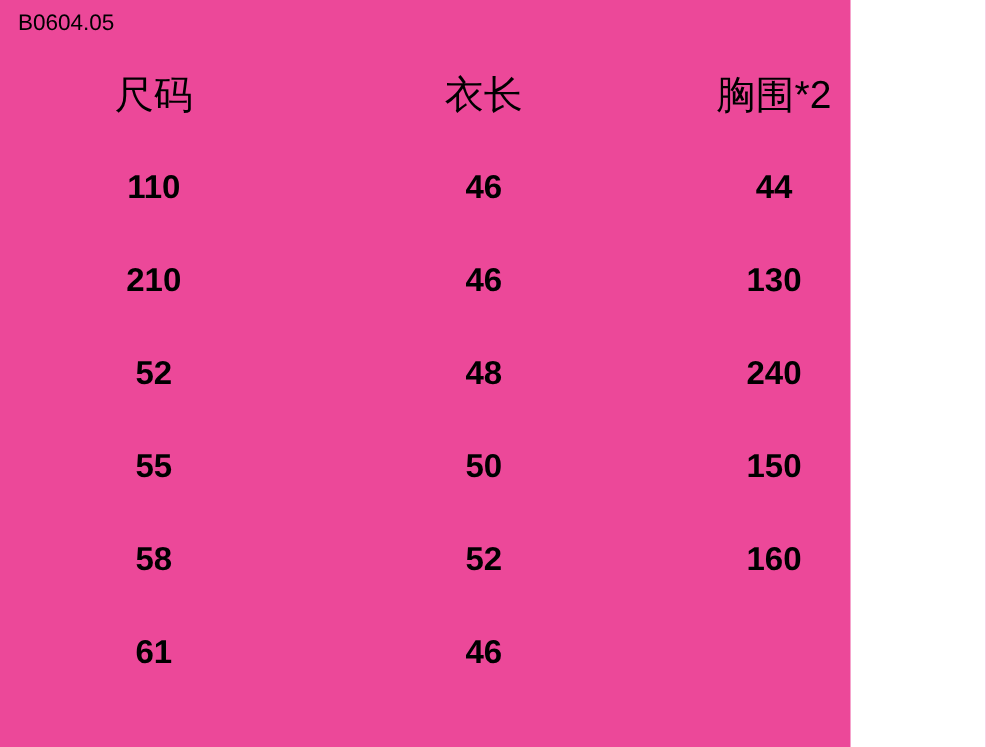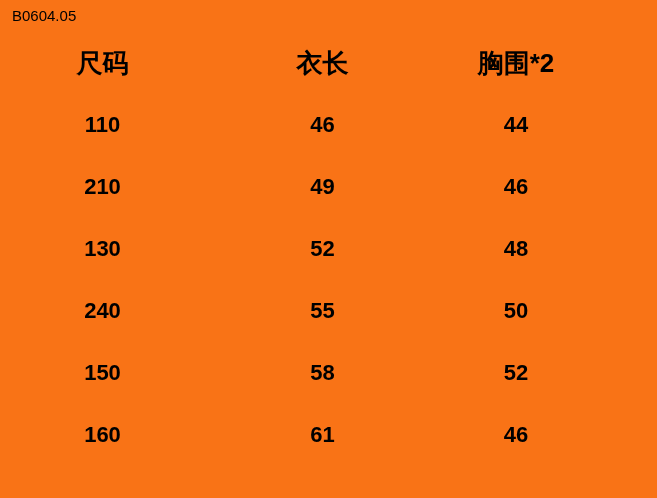--- a/index.html
+++ b/index.html
@@ -2,23 +2,23 @@
 <html><head>
 <meta charset="utf-8">
 <style>
   html, body {
     margin: 0;
     padding: 0;
     background: #ffffff;
   }
   .page {
     position: relative;
-    width: 657px;
+    width: 567px;
     height: 498px;
-    background: #f97316;
+    background: #ec4899;
     font-family: "Liberation Sans", sans-serif;
     color: #000000;
     overflow: hidden;
   }
   .code-label {
     position: absolute;
     left: 12px;
     top: 7px;
     font-size: 15px;
     font-weight: 400;
@@ -38,42 +38,41 @@
     display: flex;
     align-items: center;
     justify-content: center;
     font-size: 22px;
     font-weight: 700;
     color: #000000;
     white-space: nowrap;
   }
   .cell.header {
     font-size: 26px;
-    font-weight: 700;
+    font-weight: 400;
   }
 </style>
 </head>
 <body>
 
 <div class="page">
 
   <div class="code-label">B0604.05</div>
 
   <div class="size-table">
 
     <div class="cell header">尺码</div>
     <div class="cell header">衣长</div>
     <div class="cell header">胸围*2</div>
 
     <div class="cell">110</div>
     <div class="cell">46</div>
     <div class="cell">44</div>
 
     <div class="cell">210</div>
-    <div class="cell">49</div>
     <div class="cell">46</div>
 
     <div class="cell">130</div>
     <div class="cell">52</div>
     <div class="cell">48</div>
 
     <div class="cell">240</div>
     <div class="cell">55</div>
     <div class="cell">50</div>
 

